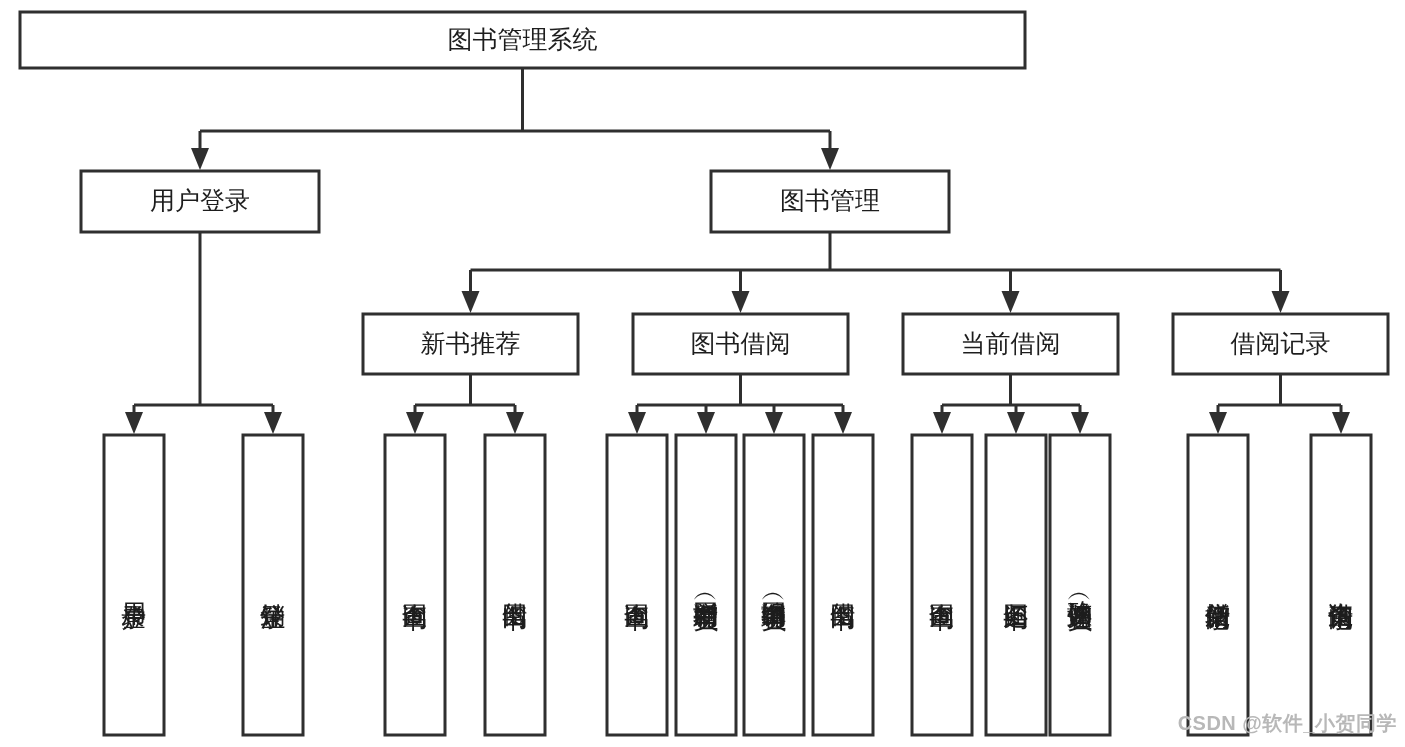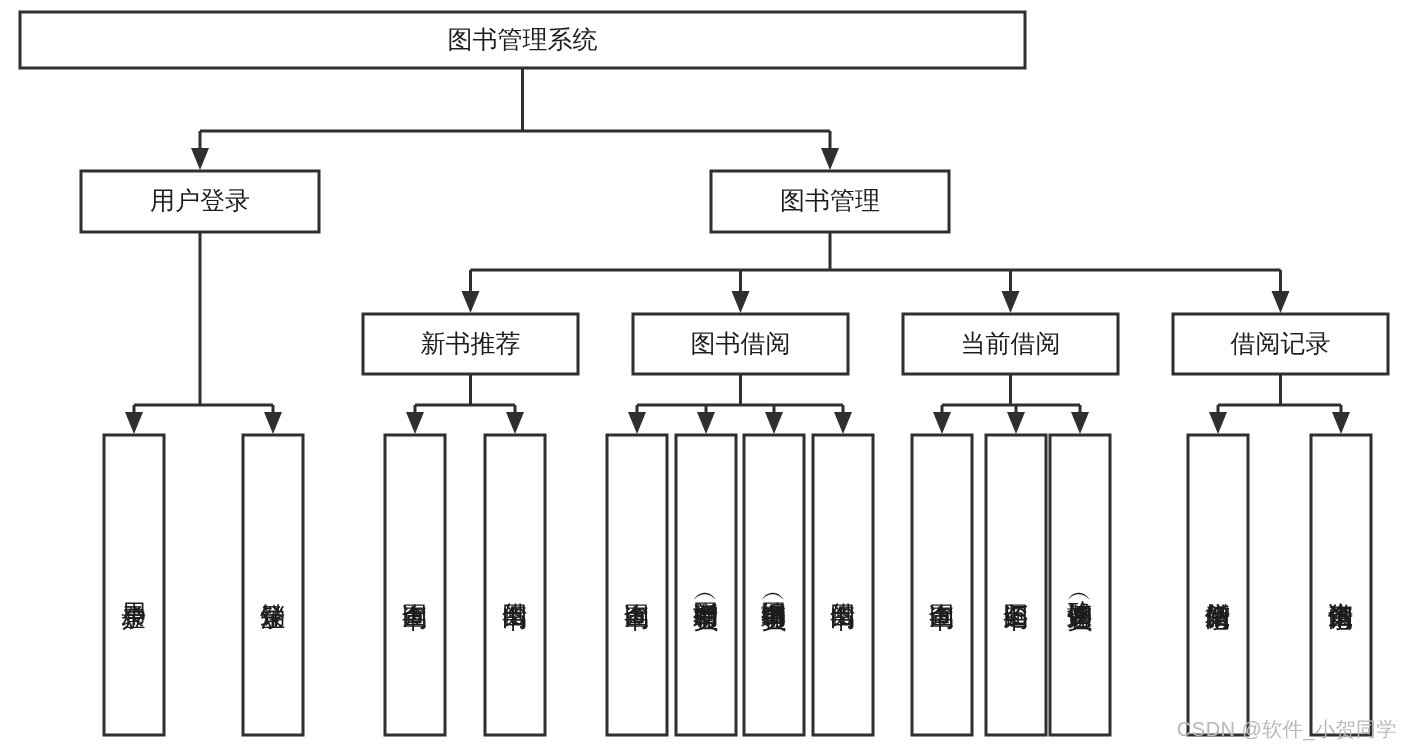--- a/index.html
+++ b/index.html
@@ -65,26 +65,27 @@
     display: flex;
     align-items: center;
     justify-content: center;
     text-align: center;
     pointer-events: none;
     white-space: nowrap;
   }
   .watermark {
     position: absolute;
     right: 8px;
-    bottom: 4px;
+    bottom: 10px;
     font-family: "Liberation Sans", "DejaVu Sans", sans-serif;
     font-size: 20px;
     color: #b8b8b8;
     letter-spacing: 0.5px;
     white-space: nowrap;
+    font-weight: bold;
   }
 </style>
 </head>
 <body>
 
 <div id="diagram-root">
   <svg class="diagram-canvas" viewBox="0 0 1405 747">
     <g id="edges-layer">
         <line x1="522.5" y1="68" x2="522.5" y2="131" class="connector"></line>
         <line x1="200" y1="131" x2="830" y2="131" class="connector"></line>

